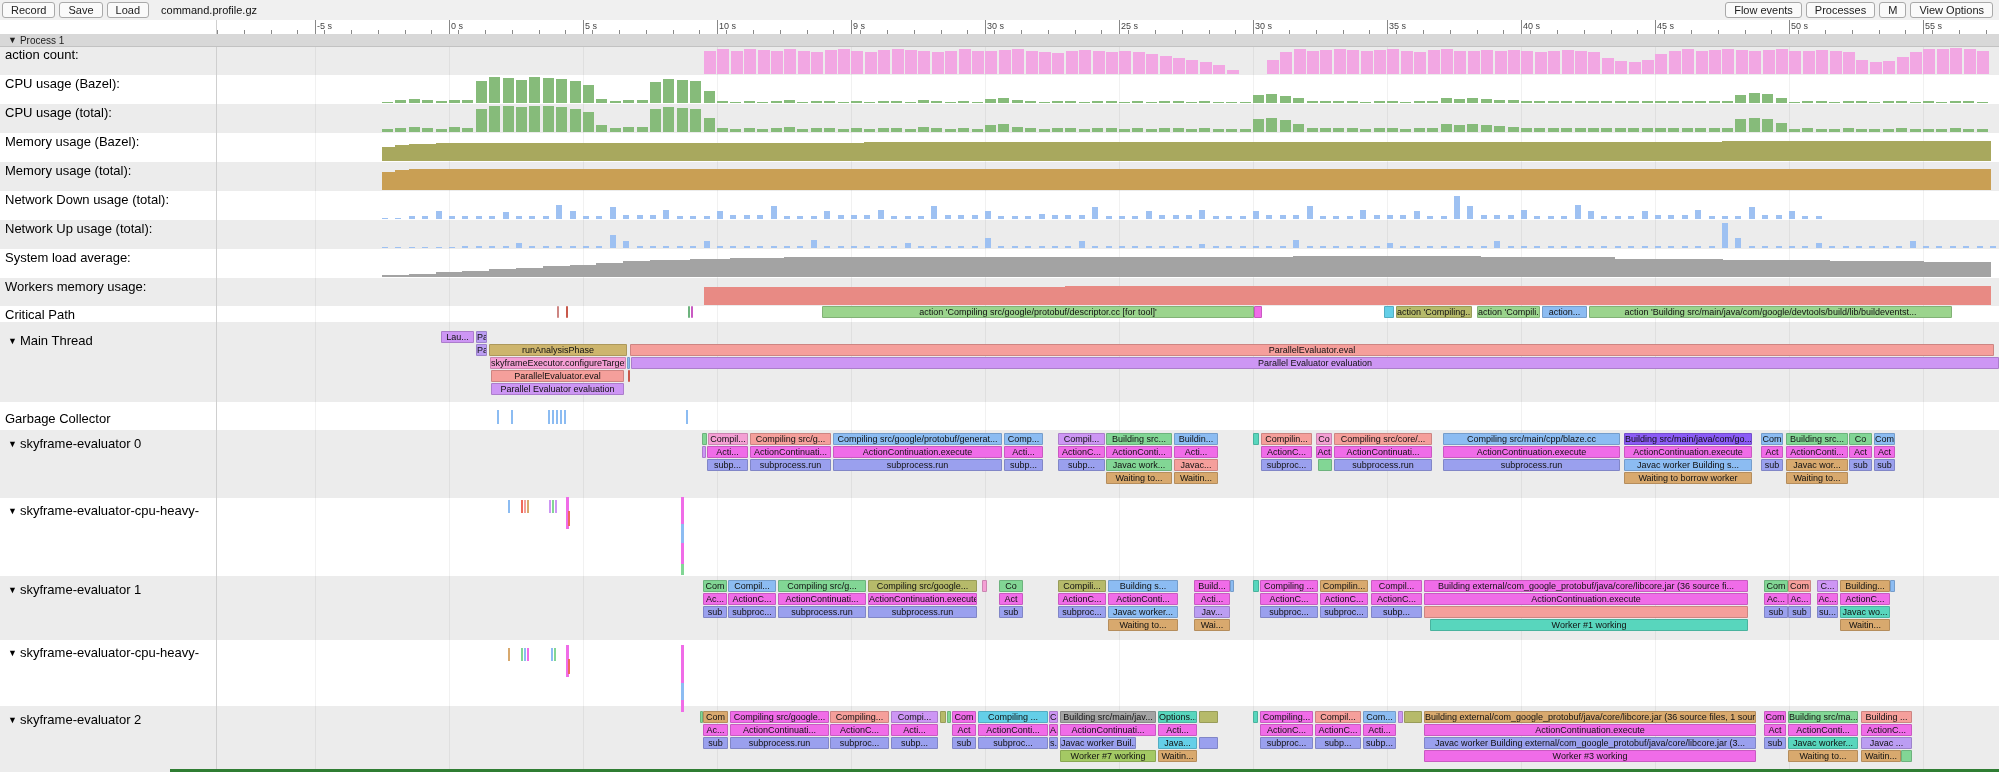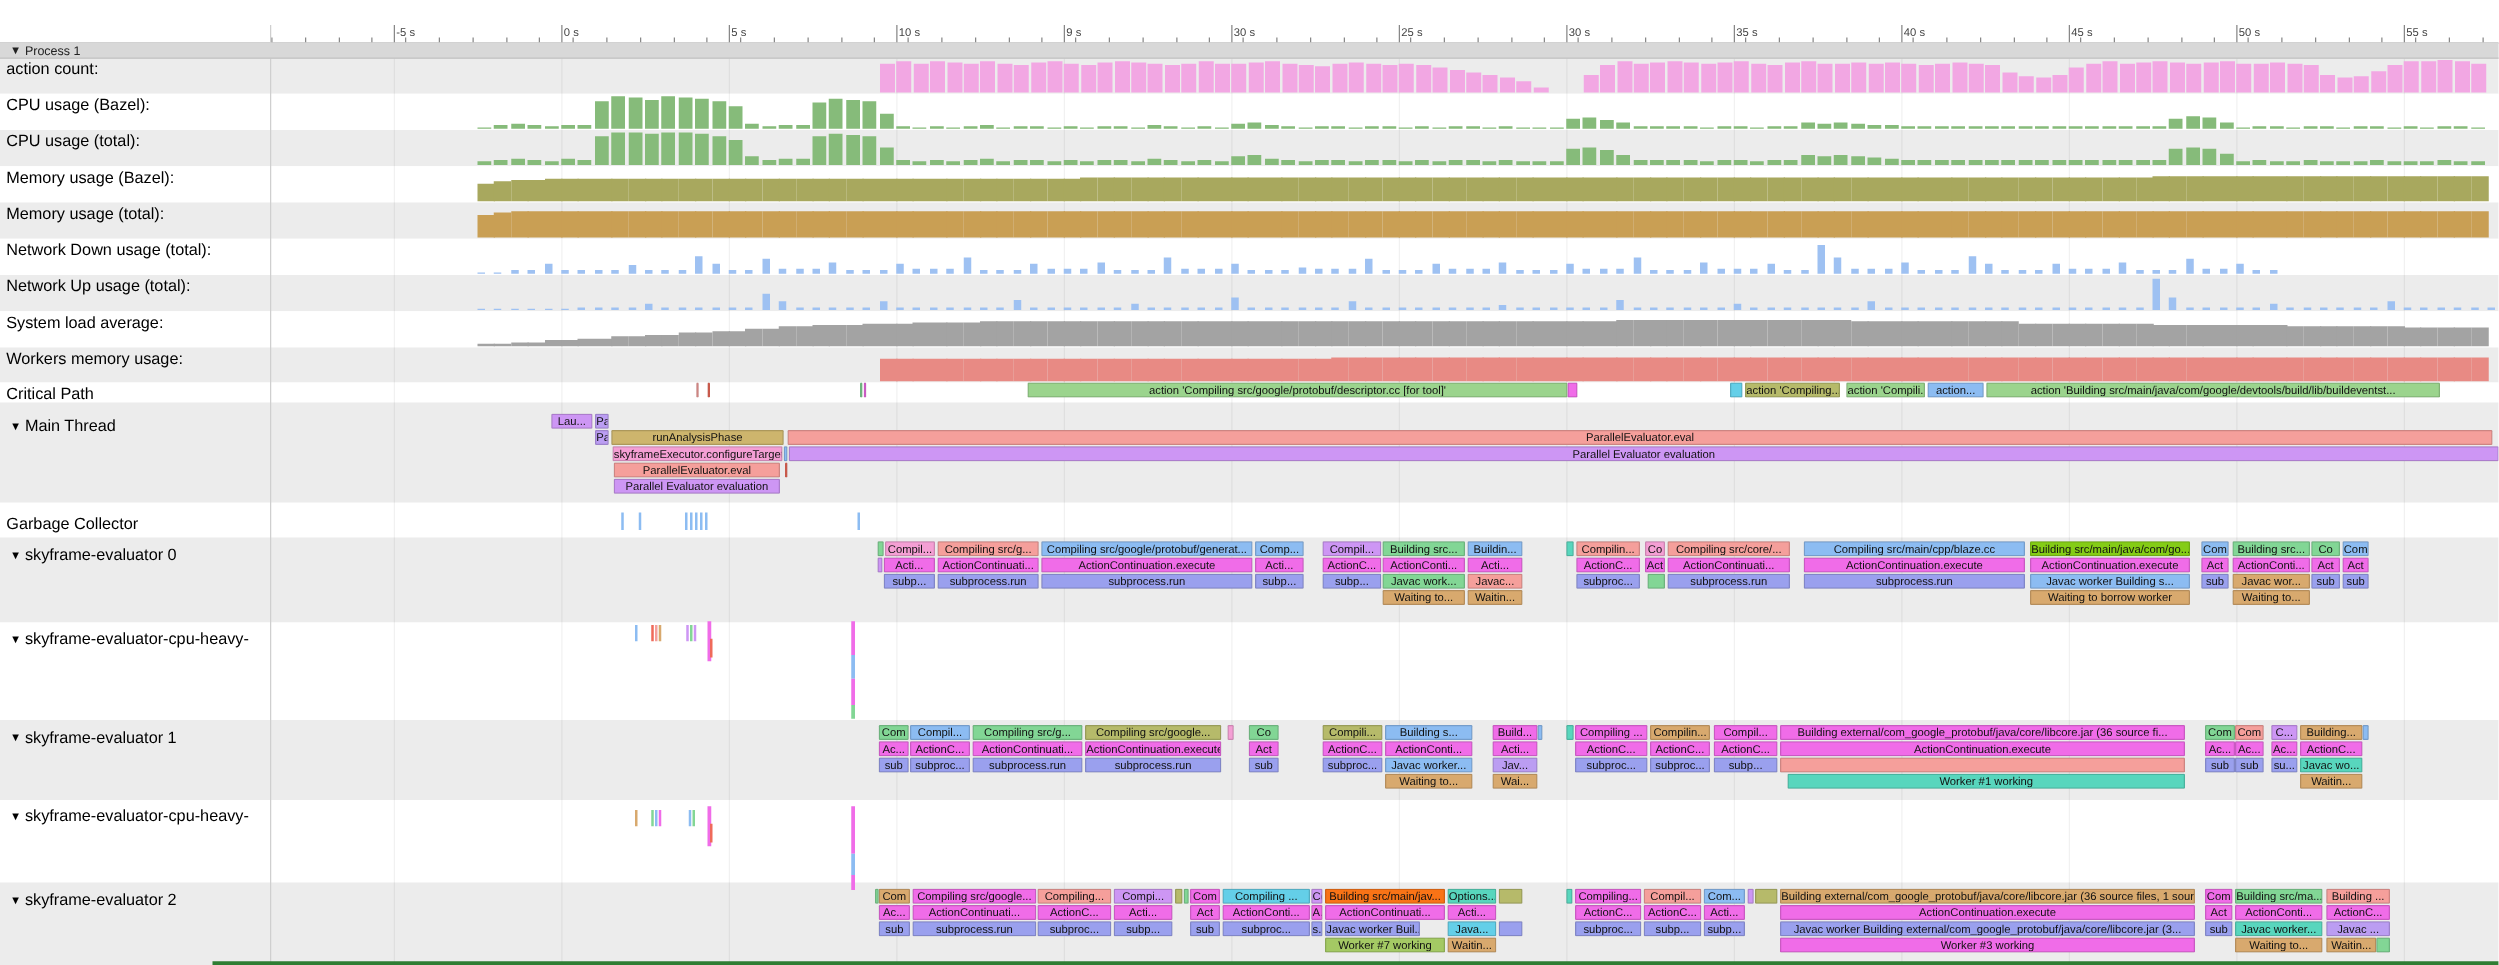--- a/index.html
+++ b/index.html
@@ -26,20 +26,31 @@
   .slice{position:absolute;height:12px;font-size:9px;line-height:11px;text-align:center;overflow:hidden;white-space:nowrap;color:#111;border:1px solid rgba(0,0,0,0.16);box-sizing:border-box;border-radius:1px;z-index:3;}
   .tick{position:absolute;z-index:3;}
   .tracklabel{position:absolute;left:5px;font-size:13px;color:#000;white-space:nowrap;z-index:5;}
   .arrowlbl{font-size:9px;vertical-align:1px;margin-right:3px;}
   .botline{position:absolute;left:170px;top:769px;width:1829px;height:3px;background:#2f7d33;z-index:4;}
 </style>
 </head>
 <body>
 
 <div id="app">
+  <div class="toolbar">
+    <button>Record</button>
+    <button>Save</button>
+    <button>Load</button>
+    <span class="filename">command.profile.gz</span>
+    <span class="spacer"></span>
+    <button>Flow events</button>
+    <button>Processes</button>
+    <button>M</button>
+    <button style="margin-right:6px;">View Options</button>
+  </div>
 
   <div id="ruler">
       <div class="minor" style="left: 217px;"></div>
       <div class="minor" style="left: 243.8px;"></div>
       <div class="minor" style="left: 270.6px;"></div>
       <div class="minor" style="left: 297.4px;"></div>
       <div class="minor" style="left: 324.2px;"></div>
       <div class="minor" style="left: 351px;"></div>
       <div class="minor" style="left: 377.8px;"></div>
       <div class="minor" style="left: 404.6px;"></div>
@@ -1246,21 +1257,21 @@
       <div class="slice" style="left: 833px; width: 169px; top: 433px; background: rgb(140, 188, 242);">Compiling src/google/protobuf/generat...</div>
       <div class="slice" style="left: 1004px; width: 39px; top: 433px; background: rgb(140, 188, 242);">Comp...</div>
       <div class="slice" style="left: 1058px; width: 47px; top: 433px; background: rgb(205, 150, 244);">Compil...</div>
       <div class="slice" style="left: 1106px; width: 66px; top: 433px; background: rgb(130, 214, 149);">Building src...</div>
       <div class="slice" style="left: 1174px; width: 44px; top: 433px; background: rgb(140, 188, 242);">Buildin...</div>
       <div class="slice" style="left: 1253px; width: 6px; top: 433px; background: rgb(88, 214, 189);"></div>
       <div class="slice" style="left: 1261px; width: 51px; top: 433px; background: rgb(245, 159, 155);">Compilin...</div>
       <div class="slice" style="left: 1316px; width: 16px; top: 433px; background: rgb(244, 159, 212);">Co</div>
       <div class="slice" style="left: 1334px; width: 98px; top: 433px; background: rgb(245, 159, 155);">Compiling src/core/...</div>
       <div class="slice" style="left: 1443px; width: 177px; top: 433px; background: rgb(140, 188, 242);">Compiling src/main/cpp/blaze.cc</div>
-      <div class="slice" style="left: 1624px; width: 128px; top: 433px; background: #84cc16;">Building src/main/java/com/go...</div>
+      <div class="slice" style="left: 1624px; width: 128px; top: 433px; background: #8b5cf6;">Building src/main/java/com/go...</div>
       <div class="slice" style="left: 1761px; width: 22px; top: 433px; background: rgb(140, 188, 242);">Com</div>
       <div class="slice" style="left: 1786px; width: 62px; top: 433px; background: rgb(130, 214, 149);">Building src...</div>
       <div class="slice" style="left: 1849px; width: 23px; top: 433px; background: rgb(130, 214, 149);">Co</div>
       <div class="slice" style="left: 1874px; width: 21px; top: 433px; background: rgb(140, 188, 242);">Com</div>
       <div class="slice" style="left: 702px; width: 4px; top: 446px; background: rgb(205, 150, 244);"></div>
       <div class="slice" style="left: 707px; width: 41px; top: 446px; background: rgb(240, 108, 232);">Acti...</div>
       <div class="slice" style="left: 750px; width: 81px; top: 446px; background: rgb(240, 108, 232);">ActionContinuati...</div>
       <div class="slice" style="left: 833px; width: 169px; top: 446px; background: rgb(240, 108, 232);">ActionContinuation.execute</div>
       <div class="slice" style="left: 1004px; width: 39px; top: 446px; background: rgb(240, 108, 232);">Acti...</div>
       <div class="slice" style="left: 1058px; width: 47px; top: 446px; background: rgb(240, 108, 232);">ActionC...</div>
@@ -1354,21 +1365,21 @@
       <div class="slice" style="left: 700px; width: 3px; top: 711px; background: rgb(130, 214, 149);"></div>
       <div class="slice" style="left: 703px; width: 25px; top: 711px; background: rgb(216, 169, 110);">Com</div>
       <div class="slice" style="left: 730px; width: 99px; top: 711px; background: rgb(240, 108, 232);">Compiling src/google...</div>
       <div class="slice" style="left: 830px; width: 59px; top: 711px; background: rgb(245, 159, 155);">Compiling...</div>
       <div class="slice" style="left: 891px; width: 47px; top: 711px; background: rgb(205, 150, 244);">Compi...</div>
       <div class="slice" style="left: 940px; width: 6px; top: 711px; background: rgb(182, 186, 106);"></div>
       <div class="slice" style="left: 947px; width: 4px; top: 711px; background: rgb(130, 214, 149);"></div>
       <div class="slice" style="left: 952px; width: 24px; top: 711px; background: rgb(240, 108, 232);">Com</div>
       <div class="slice" style="left: 978px; width: 70px; top: 711px; background: rgb(100, 207, 232);">Compiling ...</div>
       <div class="slice" style="left: 1049px; width: 9px; top: 711px; background: rgb(205, 150, 244);">Co...</div>
-      <div class="slice" style="left: 1060px; width: 96px; top: 711px; background: #f97316;">Building src/main/jav...</div>
+      <div class="slice" style="left: 1060px; width: 96px; top: 711px; background: #a3a3a3;">Building src/main/jav...</div>
       <div class="slice" style="left: 1158px; width: 39px; top: 711px; background: rgb(88, 214, 189);">Options...</div>
       <div class="slice" style="left: 1199px; width: 19px; top: 711px; background: rgb(182, 186, 106);"></div>
       <div class="slice" style="left: 1253px; width: 5px; top: 711px; background: rgb(88, 214, 189);"></div>
       <div class="slice" style="left: 1260px; width: 53px; top: 711px; background: rgb(240, 108, 232);">Compiling...</div>
       <div class="slice" style="left: 1315px; width: 46px; top: 711px; background: rgb(245, 159, 155);">Compil...</div>
       <div class="slice" style="left: 1363px; width: 33px; top: 711px; background: rgb(140, 188, 242);">Com...</div>
       <div class="slice" style="left: 1398px; width: 5px; top: 711px; background: rgb(205, 150, 244);"></div>
       <div class="slice" style="left: 1404px; width: 18px; top: 711px; background: rgb(182, 186, 106);"></div>
       <div class="slice" style="left: 1424px; width: 332px; top: 711px; background: rgb(216, 169, 110);">Building external/com_google_protobuf/java/core/libcore.jar (36 source files, 1 source jar)</div>
       <div class="slice" style="left: 1764px; width: 22px; top: 711px; background: rgb(240, 108, 232);">Com</div>

